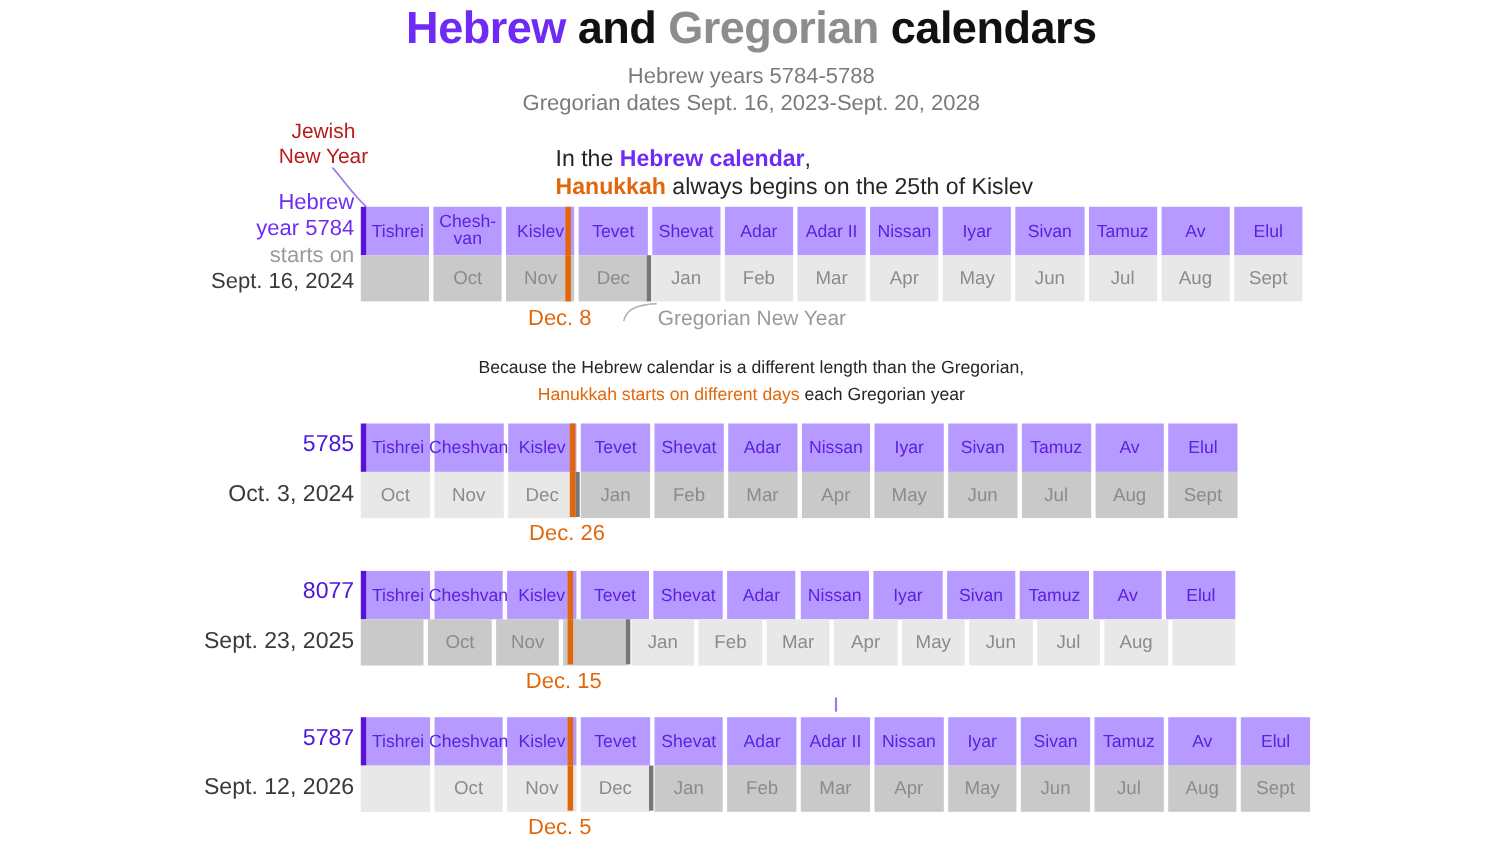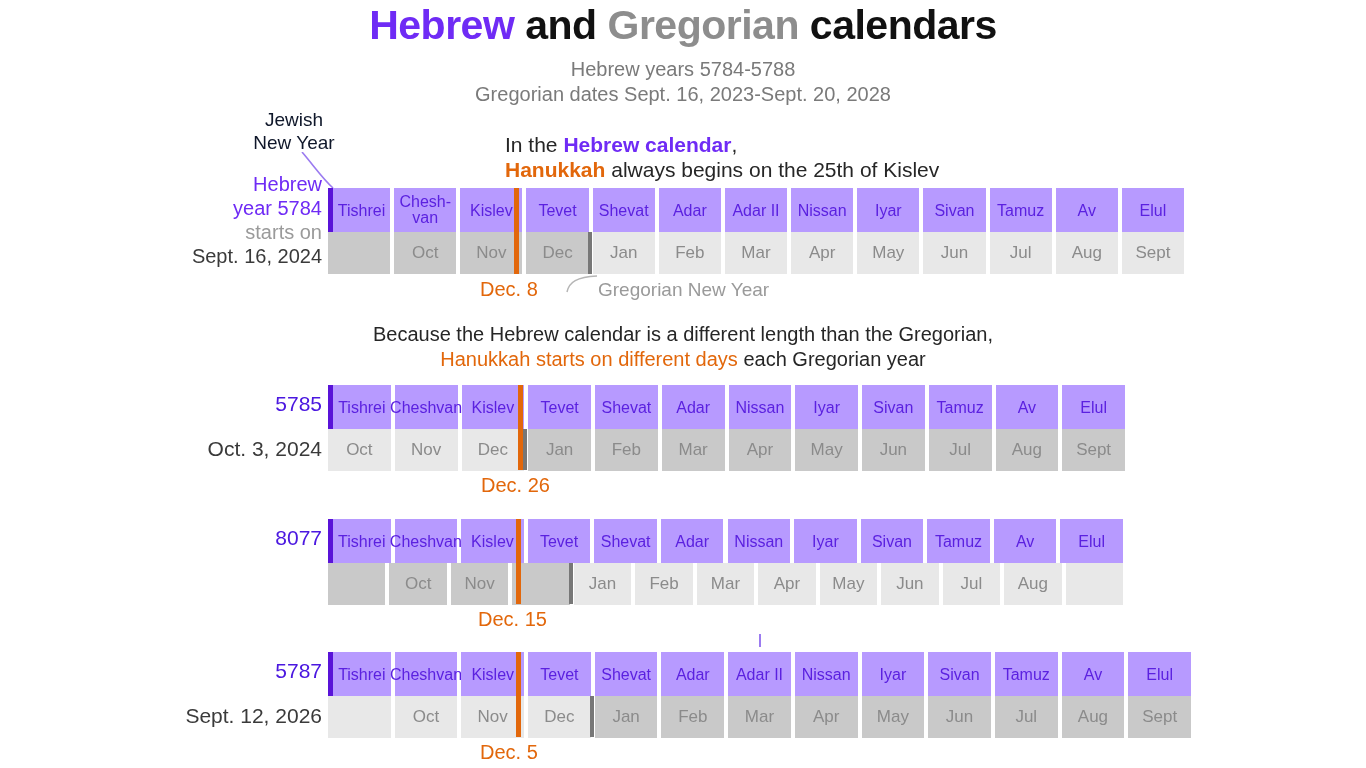--- a/index.html
+++ b/index.html
@@ -24,21 +24,21 @@
     font-size:20px;color:#7a7a7a;line-height:25px;
   }
 
   
   .purple{color:#6f2bf5;}
   .orange{color:#e2670b;}
 
   
   .ann-jny{
     position:absolute;left:232px;top:108px;width:124px;text-align:center;
-    font-size:19px;line-height:23px;color:#0f172a;
+    font-size:19px;line-height:23px;color:#b91c1c;
   }
   .ann-jny-line{
     position:absolute;left:300px;top:152px;width:40px;height:38px;
   }
   .hdr1{
     position:absolute;left:505px;top:132px;width:720px;
     font-size:21px;line-height:25px;color:#262626;white-space:nowrap;
   }
   .hdr1 b{font-weight:700;}
   .rowlabel{
@@ -52,21 +52,21 @@
   .ann-dec{
     position:absolute;font-size:20px;color:#e2670b;white-space:nowrap;
   }
   .ann-gny{
     position:absolute;left:598px;top:279px;font-size:19px;color:#9a9a9a;white-space:nowrap;
   }
   .ann-gny-line{position:absolute;left:565px;top:272px;width:34px;height:22px;}
 
   .hdr2{
     position:absolute;left:0;top:322px;width:1366px;text-align:center;
-    font-size:20px;line-height:25px;color:#262626;
+    font-size:16px;line-height:25px;color:#262626;
   }
   .ann-leap{
     position:absolute;left:520px;top:613px;width:680px;text-align:right;
     font-size:19px;color:#9b7bf0;white-space:nowrap;
   }
   .ann-leap-tick{
     position:absolute;left:759px;top:634px;width:2px;height:13px;background:#9b7bf0;
   }
 
   .yr-num{
@@ -221,20 +221,21 @@
       <div class="cell greg-cell greg-dark" style="left: 534px; width: 62.75px;">Jun</div>
       <div class="cell greg-cell greg-dark" style="left: 600.75px; width: 62.75px;">Jul</div>
       <div class="cell greg-cell greg-dark" style="left: 667.5px; width: 62.75px;">Aug</div>
       <div class="cell greg-cell greg-dark" style="left: 734.25px; width: 62.75px;">Sept</div>
       <div class="marker-greynewyear" style="left: 195.25px; top: 0px; height: 41px;"></div>
       <div class="marker-orange" style="left: 190px; top: 0px; height: 41px;"></div>
     </div>
   <div class="ann-dec" id="dec1" style="left:481px;top:474px;">Dec. 26</div>
 
   <div class="yr-num" style="left:150px;top:526px;width:172px;">8077</div>
+  <div class="yr-date" style="left:70px;top:571px;width:252px;">Sept. 23, 2025</div>
   <div class="band" id="row2-heb" style="left:328px;top:519px;width:795px;height:44px;">
       <div class="cell heb-cell" style="left: 5px; width: 57.5833px;">Tishrei</div>
       <div class="cell heb-cell" style="left: 66.5833px; width: 62.5833px;">Cheshvan</div>
       <div class="cell heb-cell" style="left: 133.167px; width: 62.5833px;">Kislev</div>
       <div class="cell heb-cell" style="left: 199.75px; width: 62.5833px;">Tevet</div>
       <div class="cell heb-cell" style="left: 266.333px; width: 62.5833px;">Shevat</div>
       <div class="cell heb-cell" style="left: 332.917px; width: 62.5833px;">Adar</div>
       <div class="cell heb-cell" style="left: 399.5px; width: 62.5833px;">Nissan</div>
       <div class="cell heb-cell" style="left: 466.083px; width: 62.5833px;">Iyar</div>
       <div class="cell heb-cell" style="left: 532.667px; width: 62.5833px;">Sivan</div>

